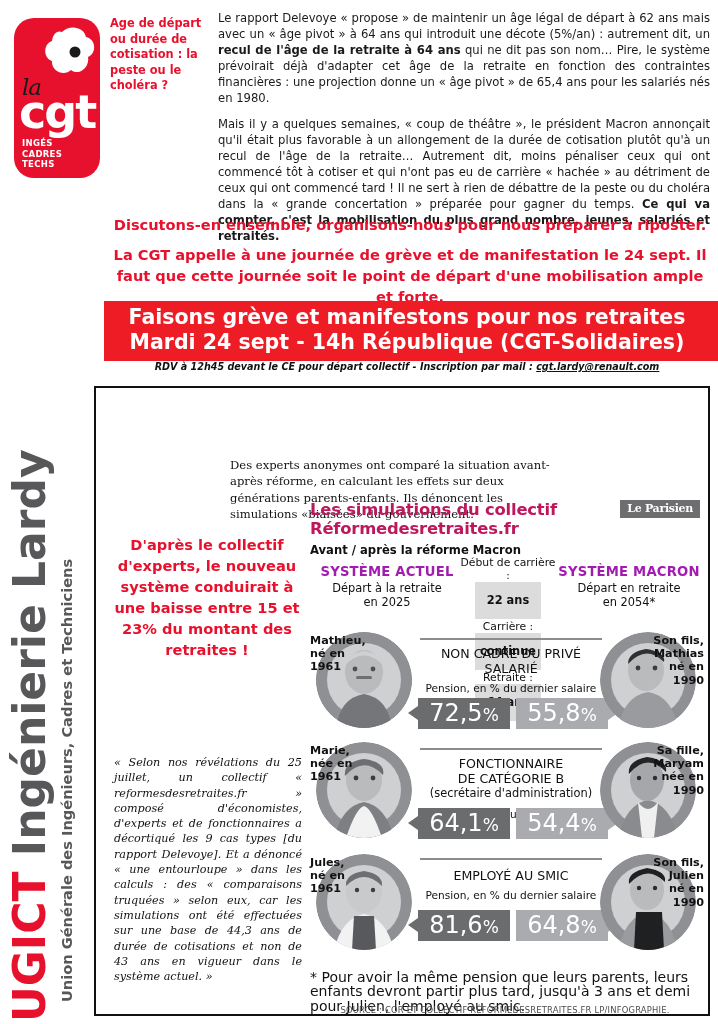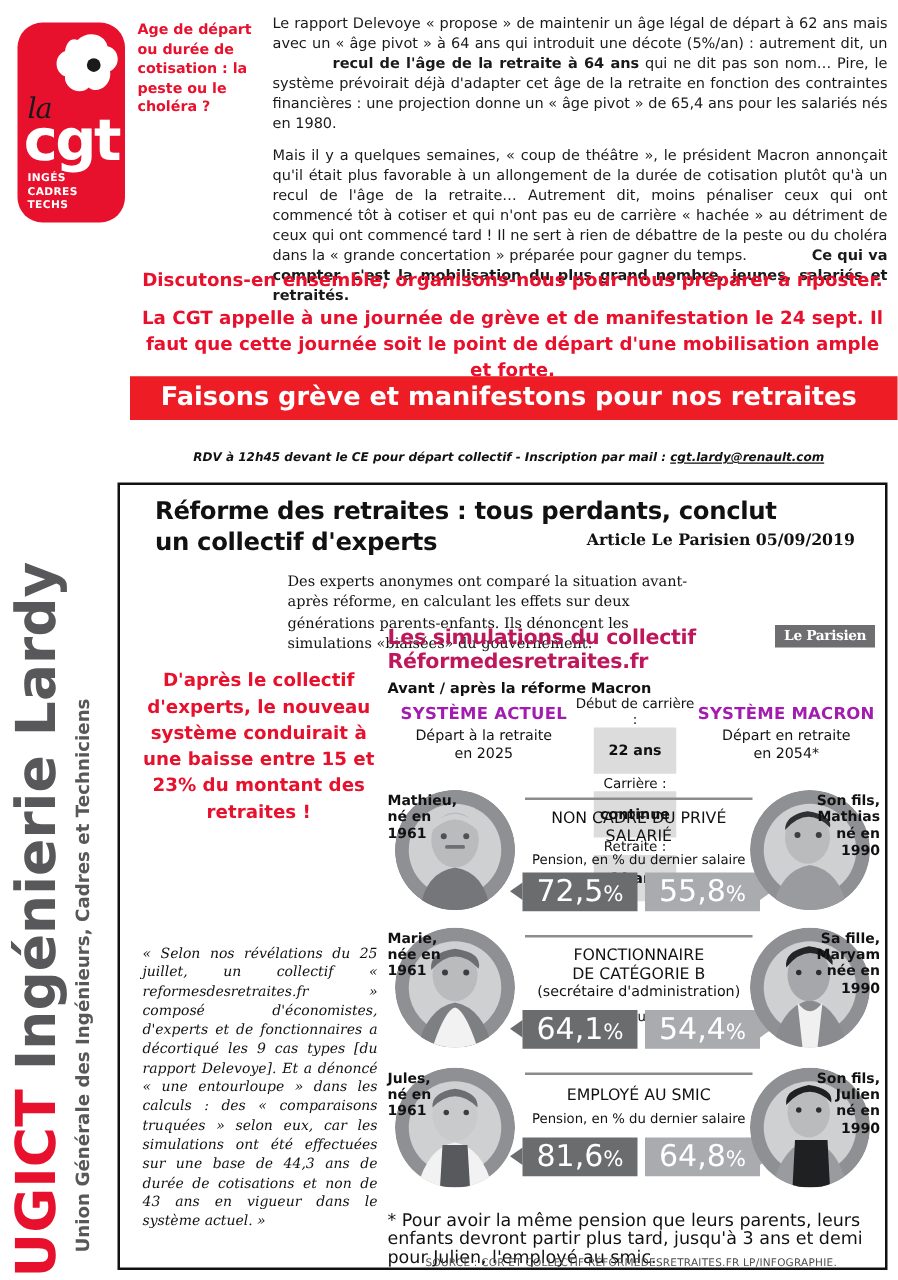--- a/index.html
+++ b/index.html
@@ -83,21 +83,21 @@
     position: absolute;
     left: 218px; top: 11px;
     width: 492px;
     font-family: "DejaVu Sans", sans-serif;
     font-size: 11.6px;
     line-height: 15.9px;
     text-align: justify;
     color: #1a1a1a;
   }
   .lead-col p { margin: 0 0 11px 0; }
-  .lead-col b { font-weight: bold; margin-left: 48px; }
+  .lead-col b { font-weight: bold; }
 
   .rally-block {
     position: absolute;
     left: 112px; top: 214px;
     width: 596px;
     text-align: center;
   }
   .rally-line {
     font-family: "DejaVu Sans", sans-serif;
     font-weight: bold;
@@ -474,38 +474,35 @@
     <p><span>Mais il y a quelques semaines, « coup de théâtre », le président Macron annonçait qu'il était plus favorable à un allongement de la durée de cotisation plutôt qu'à un recul de l'âge de la retraite… Autrement dit, moins pénaliser ceux qui ont commencé tôt à cotiser et qui n'ont pas eu de carrière « hachée » au détriment de ceux qui ont commencé tard ! Il ne sert à rien de débattre de la peste ou du choléra dans la « grande concertation » préparée pour gagner du temps. </span><b>Ce qui va compter, c'est la mobilisation du plus grand nombre, jeunes, salariés et retraités.</b></p>
   </div>
 
   <div class="rally-block">
     <div class="rally-line">Discutons-en ensemble, organisons-nous pour nous préparer à riposter.</div>
     <div class="rally-line second">La CGT appelle à une journée de grève et de manifestation le 24 sept. Il faut que cette journée soit le point de départ d'une mobilisation ample et forte.</div>
   </div>
 
   <div class="red-banner">
     <div>Faisons grève et manifestons pour nos retraites</div>
+    <div>Mardi 24 sept - 14h République (CGT-Solidaires)</div>
   </div>
 
   <div class="rdv"><span>RDV à 12h45 devant le CE pour départ collectif - Inscription par mail : </span><u>cgt.lardy@renault.com</u></div>
 </div>
 
 <div class="sidebar">
   <div class="vert-wrap ugict-line">
     <span class="red">UGICT</span><span>&nbsp;</span><span class="grey">Ingénierie Lardy</span>
   </div>
   <div class="vert-wrap ugict-sub">Union Générale des Ingénieurs, Cadres et Techniciens</div>
 </div>
 
 <div class="article">
 
-  <div class="article-head">
-    <div class="article-title">Réforme des retraites : tous perdants, conclut un collectif d'experts</div>
-    <div class="article-credit">Article Le Parisien 05/09/2019</div>
-  </div>
   <div class="article-standfirst">Des experts anonymes ont comparé la situation avant-après réforme, en calculant les effets sur deux générations parents-enfants. Ils dénoncent les simulations «biaisées» du gouvernement.</div>
 
   <div class="callout">D'après le collectif d'experts, le nouveau système conduirait à une baisse entre 15 et 23% du montant des retraites !</div>
   <div class="quote">« Selon nos révélations du 25 juillet, un collectif « reformesdesretraites.fr » composé d'économistes, d'experts et de fonctionnaires a décortiqué les 9 cas types [du rapport Delevoye]. Et a dénoncé « une entourloupe » dans les calculs : des « comparaisons truquées » selon eux, car les simulations ont été effectuées sur une base de 44,3 ans de durée de cotisations et non de 43 ans en vigueur dans le système actuel. »</div>
 
   <div class="info">
 
     <div class="info-title">Les simulations du collectif Réformedesretraites.fr</div>
     <div class="lp-badge">Le Parisien</div>
     <div class="info-sub">Avant / après la réforme Macron</div>

